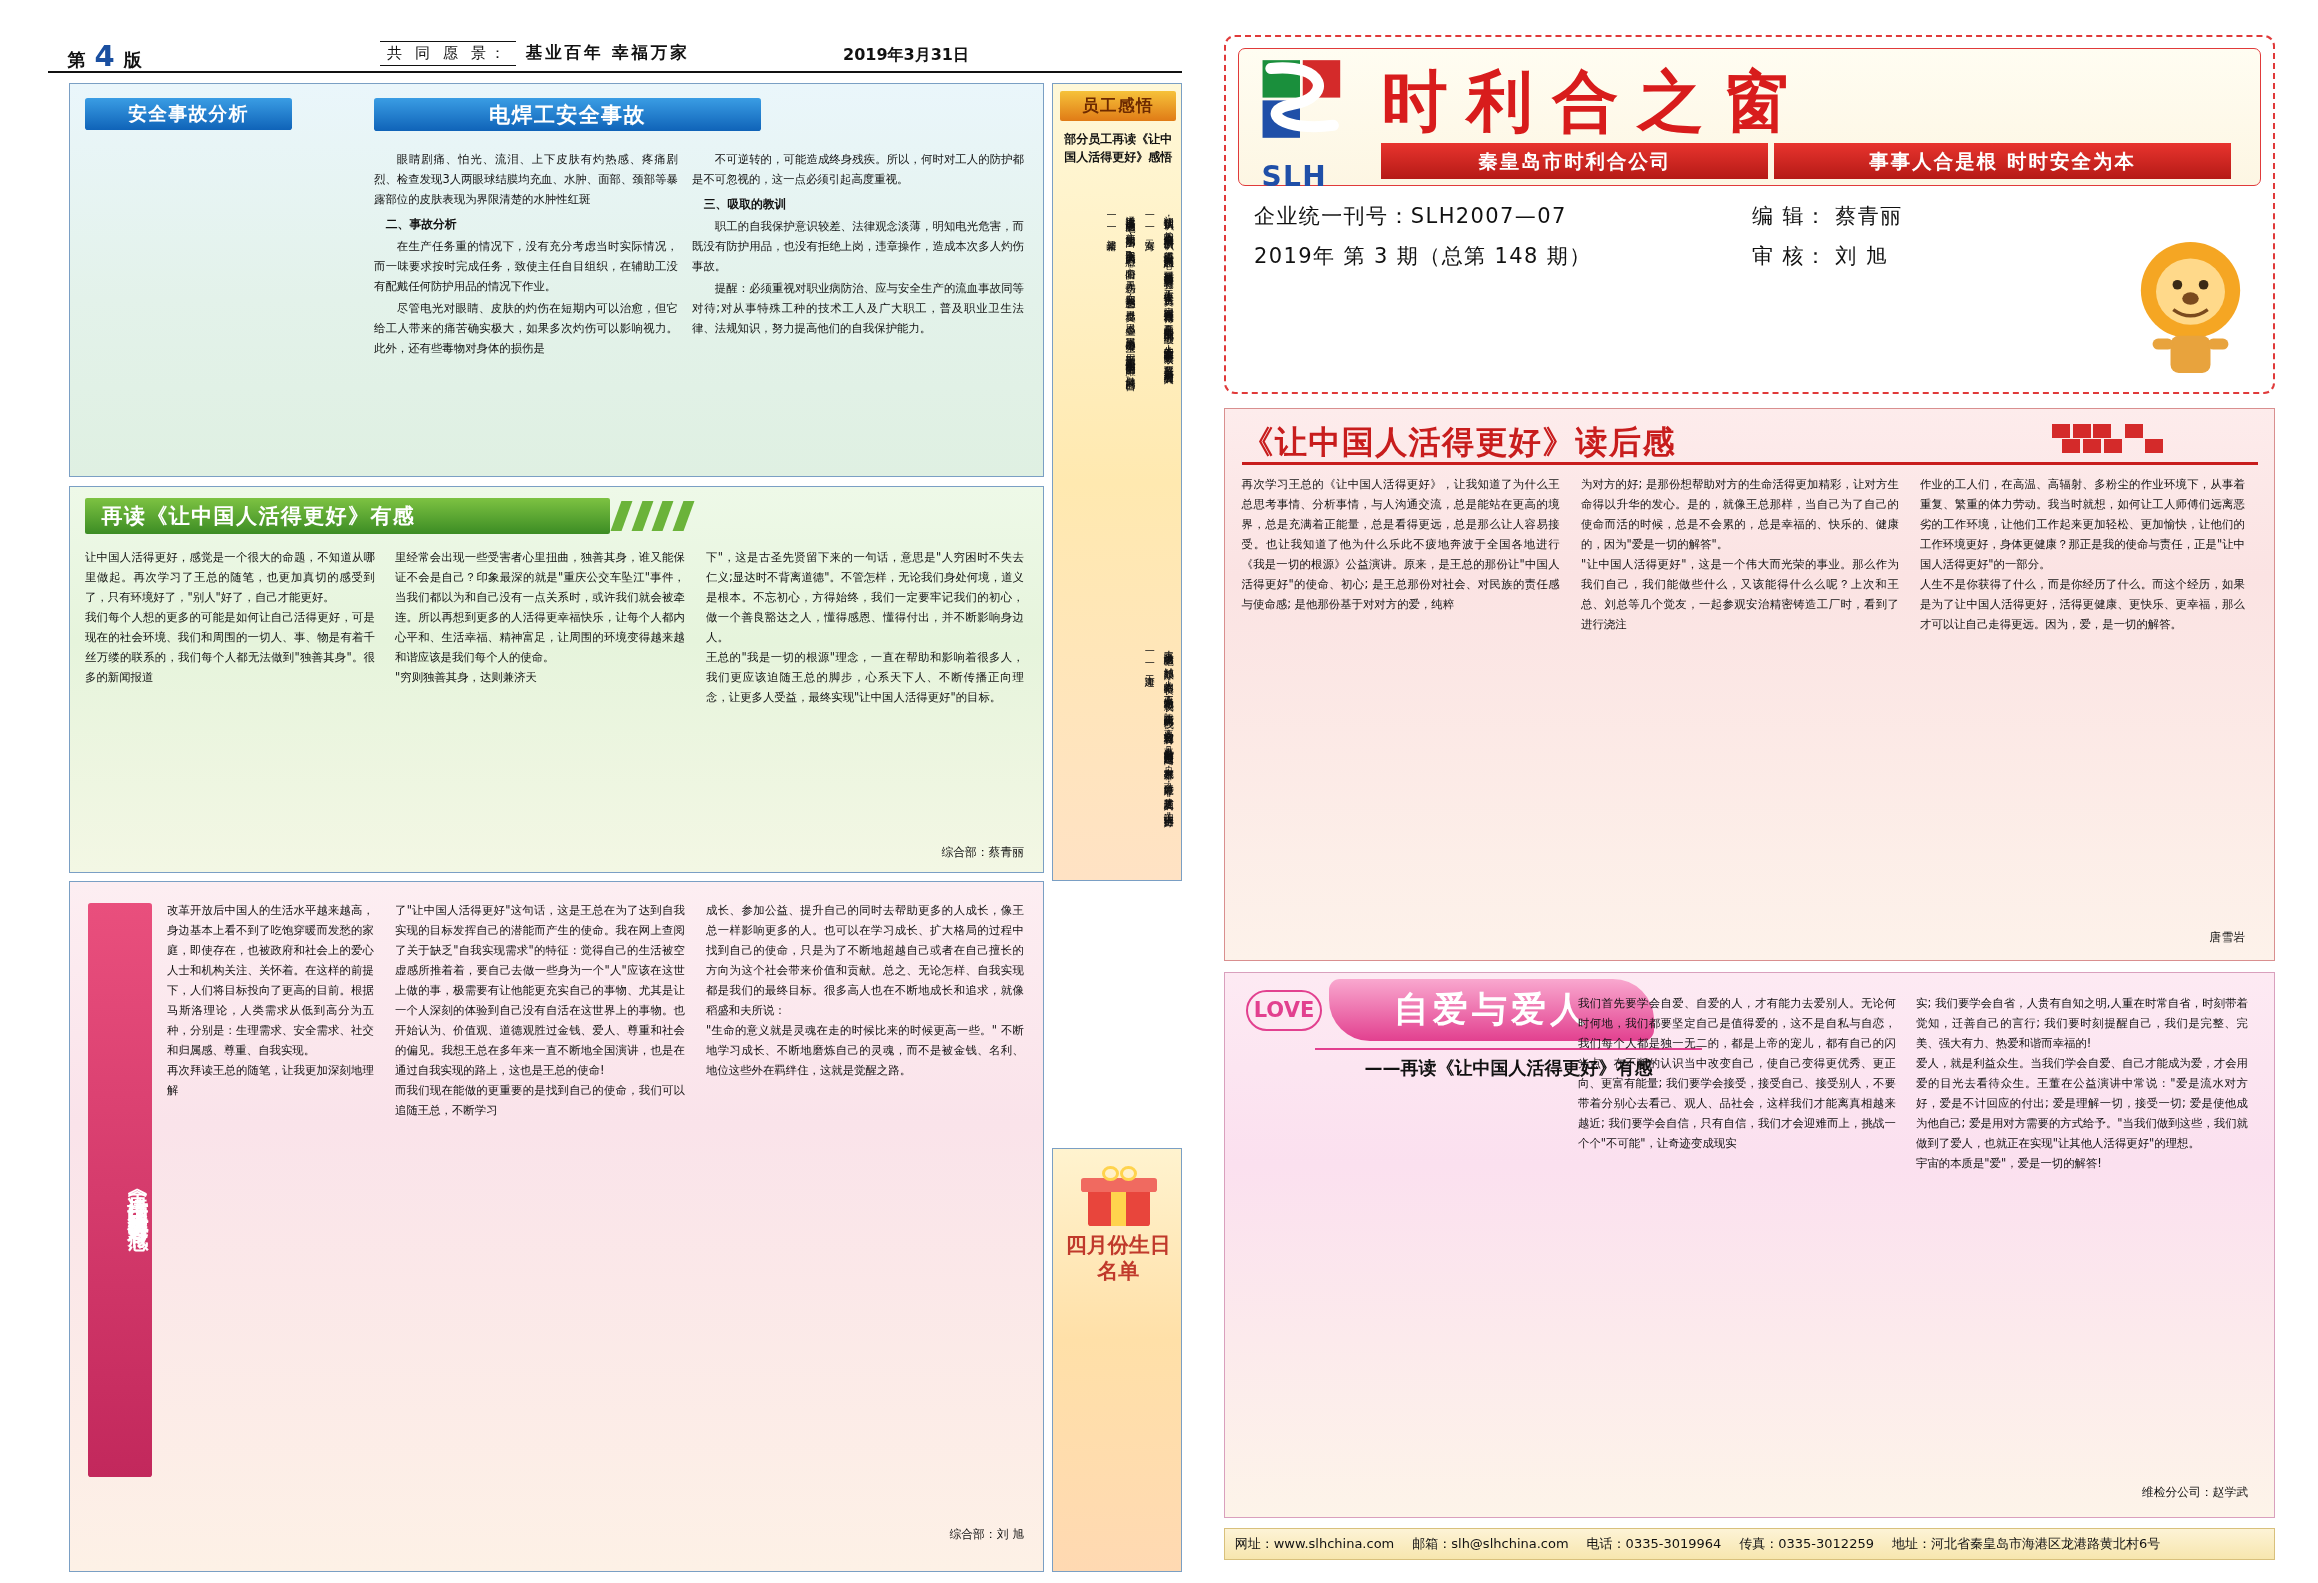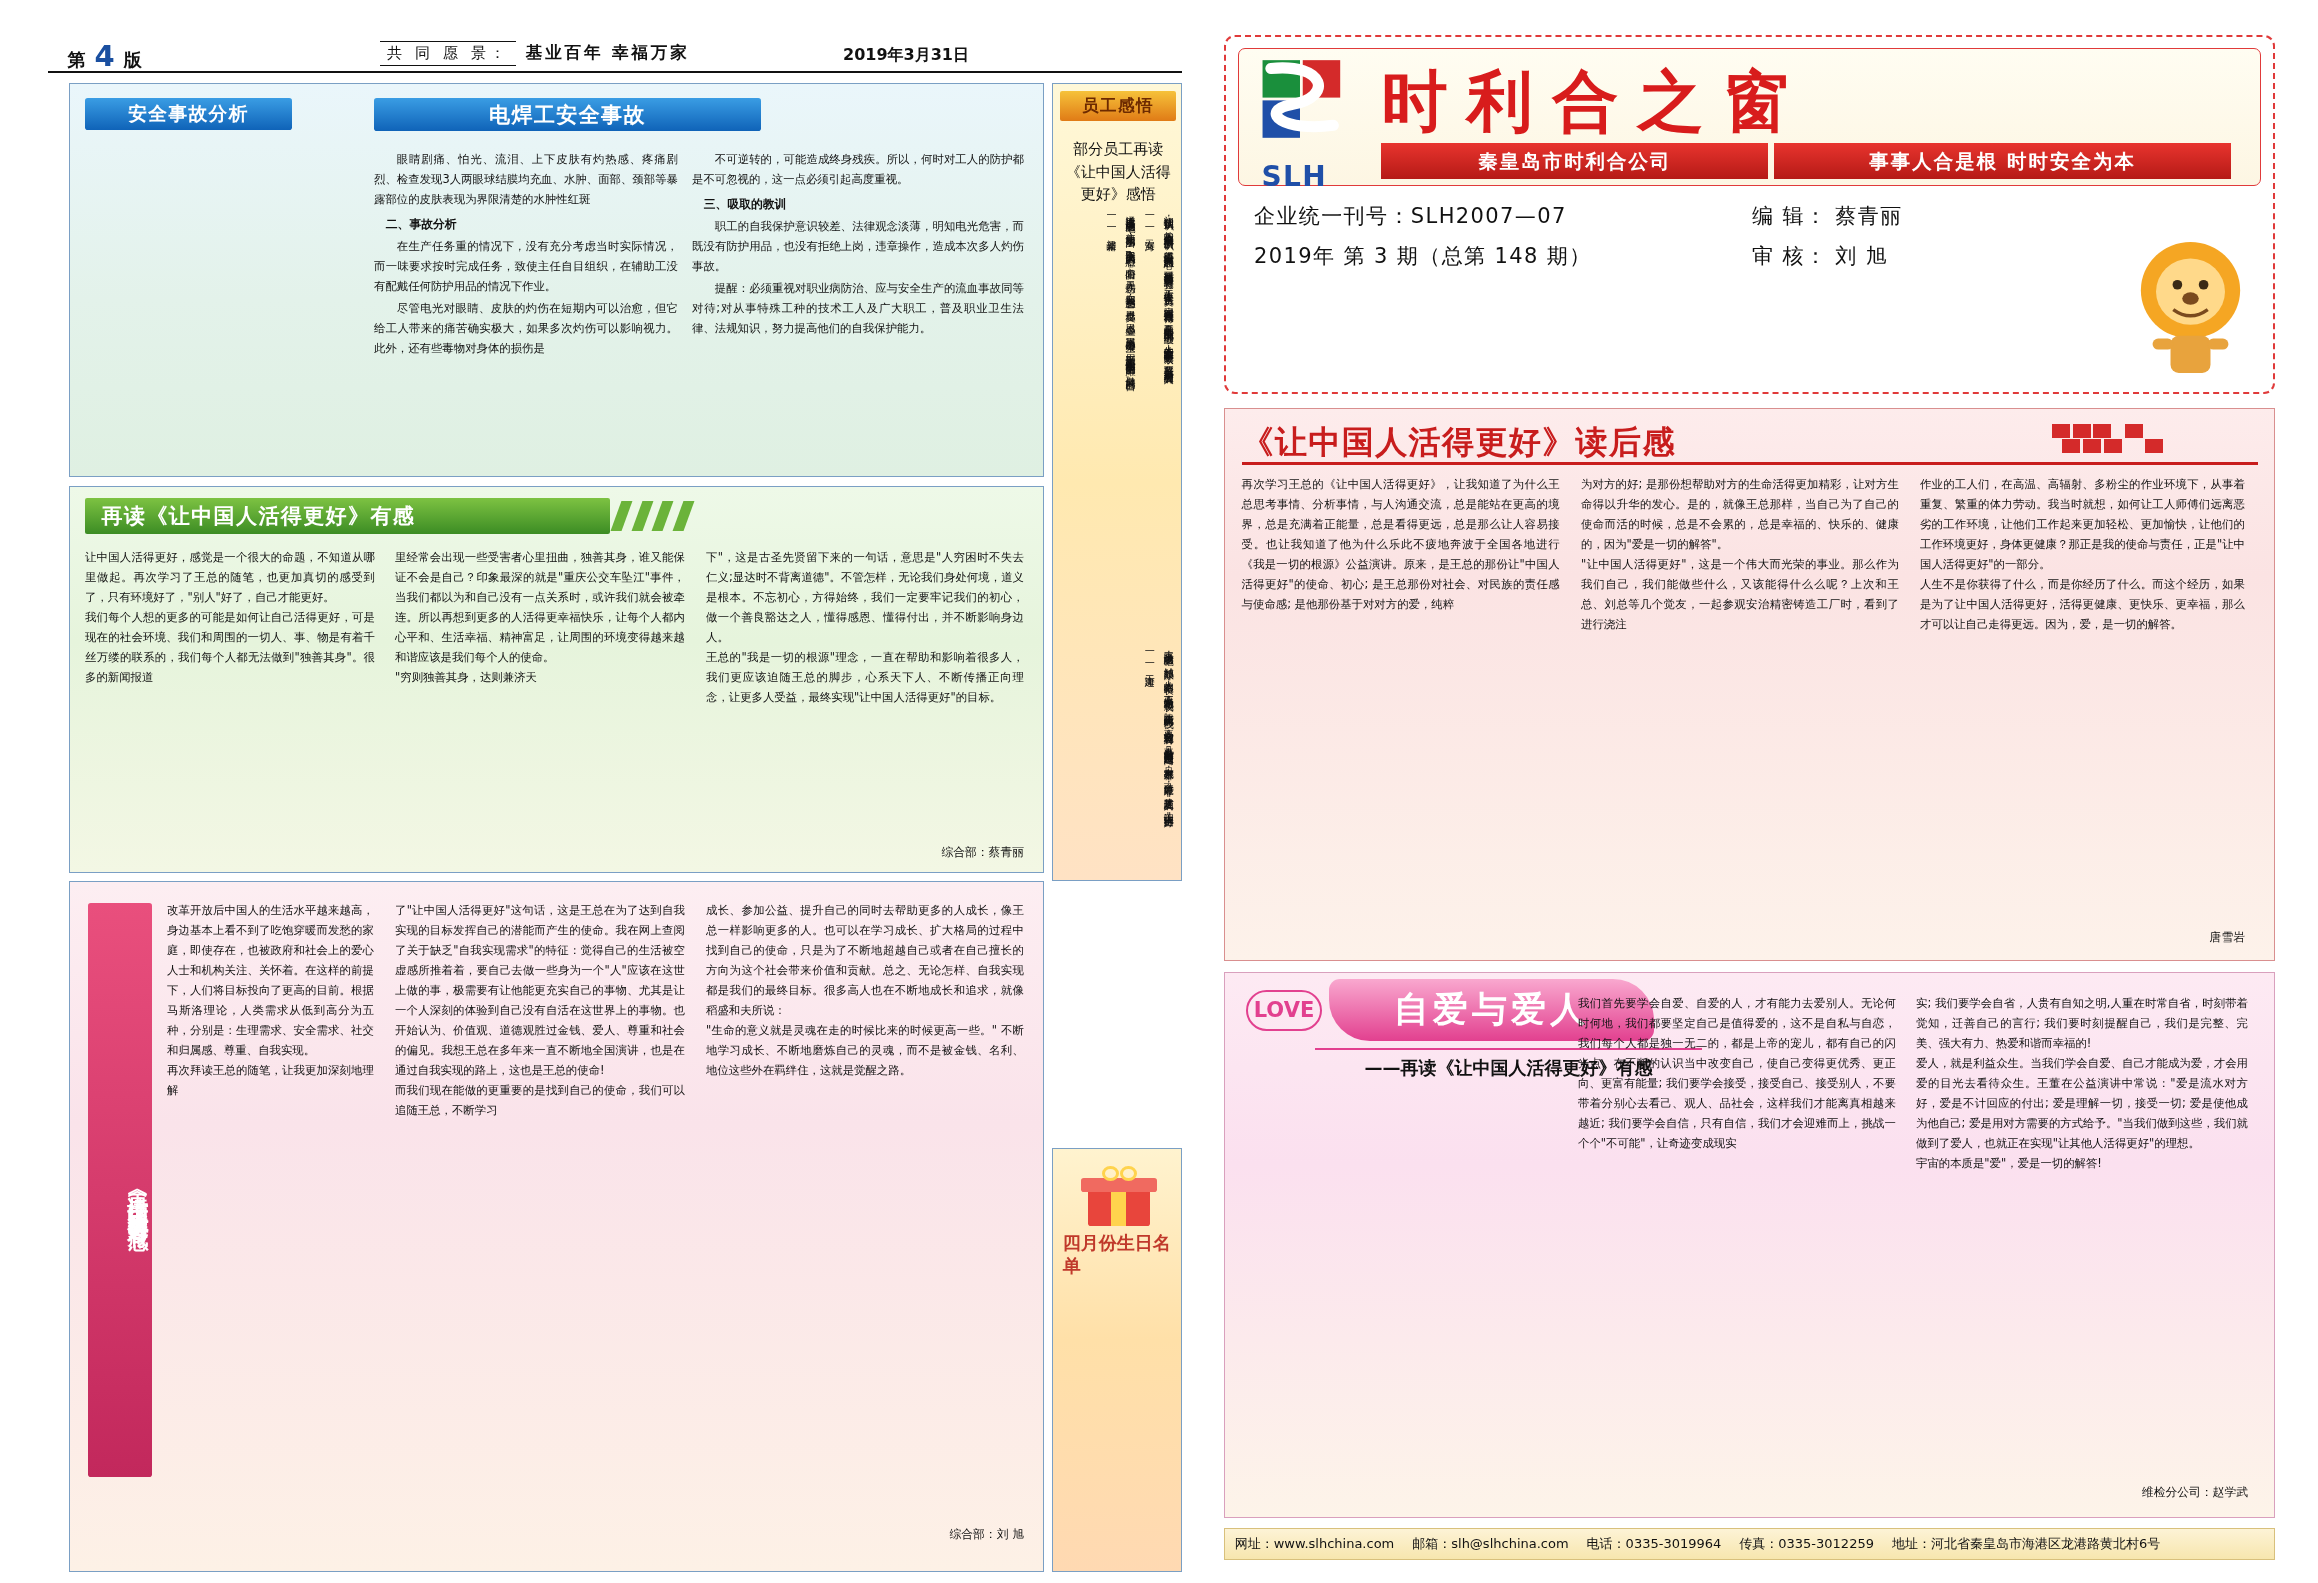--- a/index.html
+++ b/index.html
@@ -64,26 +64,26 @@
     writing-mode: vertical-rl; text-orientation: upright;
     display:flex; align-items:flex-start; justify-content:center; padding-top:12.4px; border-radius:2.8px;
   }
 
   
   .blk-feel { left:1004px; top:48px; width:130px; height:798px;
      background:linear-gradient(180deg,#fff8d8 0%, #ffe9b0 50%, #ffe2c4 100%); }
   .tag-yellow { position:absolute; left:7px; top:7px; width:116px; height:30px;
      background:linear-gradient(180deg,#f6c23a,#e07b16); color:#6d2a00; font-weight:bold;
      font-size:16.6px; display:flex; align-items:center; justify-content:center; letter-spacing:1.4px; border-radius:2.1px;}
-  .feel-head { position:absolute; left:9.7px; top:46px; width:111px; font-size:15px; line-height:1.5; font-weight:normal; text-align:center;margin-top:8px;}
+  .feel-head { position:absolute; left:9.7px; top:46px; width:111px; font-size:12px; line-height:1.5; font-weight:bold; text-align:center;}
   .vtext { writing-mode: vertical-rl; text-orientation: upright; font-size:10px; line-height:1.5; letter-spacing:0.7px; }
 
   .blk-bday { left:1004px; top:1113px; width:130px; height:424px;
      background:linear-gradient(180deg,#fff3cf 0%, #ffe0a8 45%, #ffd9b2 100%); }
-  .bday-title { position:absolute; left:9.7px; top:83px; width:111px; font-size:18px; font-weight:bold; color:#c0392b; line-height:1.25;}
+  .bday-title { position:absolute; left:9.7px; top:83px; width:111px; text-align:center; font-size:21px; font-weight:bold; color:#c0392b; line-height:1.25;}
 
   
   .right-page { position:absolute; left:1224px; top:35px; width:1051px; height:1507px; }
 
   .nameplate { position:absolute; left:0; top:0; width:1051px; height:359px;
      border:2.1px dashed #e03a3a; border-radius:11px; background:#fff; }
   .np-inner { position:absolute; left:12.4px; top:11px; width:1023px; height:138px;
      background:linear-gradient(180deg,#fffdf2,#fdf6e3); border:1.4px solid #e03a3a; border-radius:7px; }
   .logo { position:absolute; left:11px; top:7px; width:118px; height:124px; }
   .paper-name { position:absolute; left:142px; top:8.3px; font-size:66px; font-weight:bold; color:#d81c1c;

